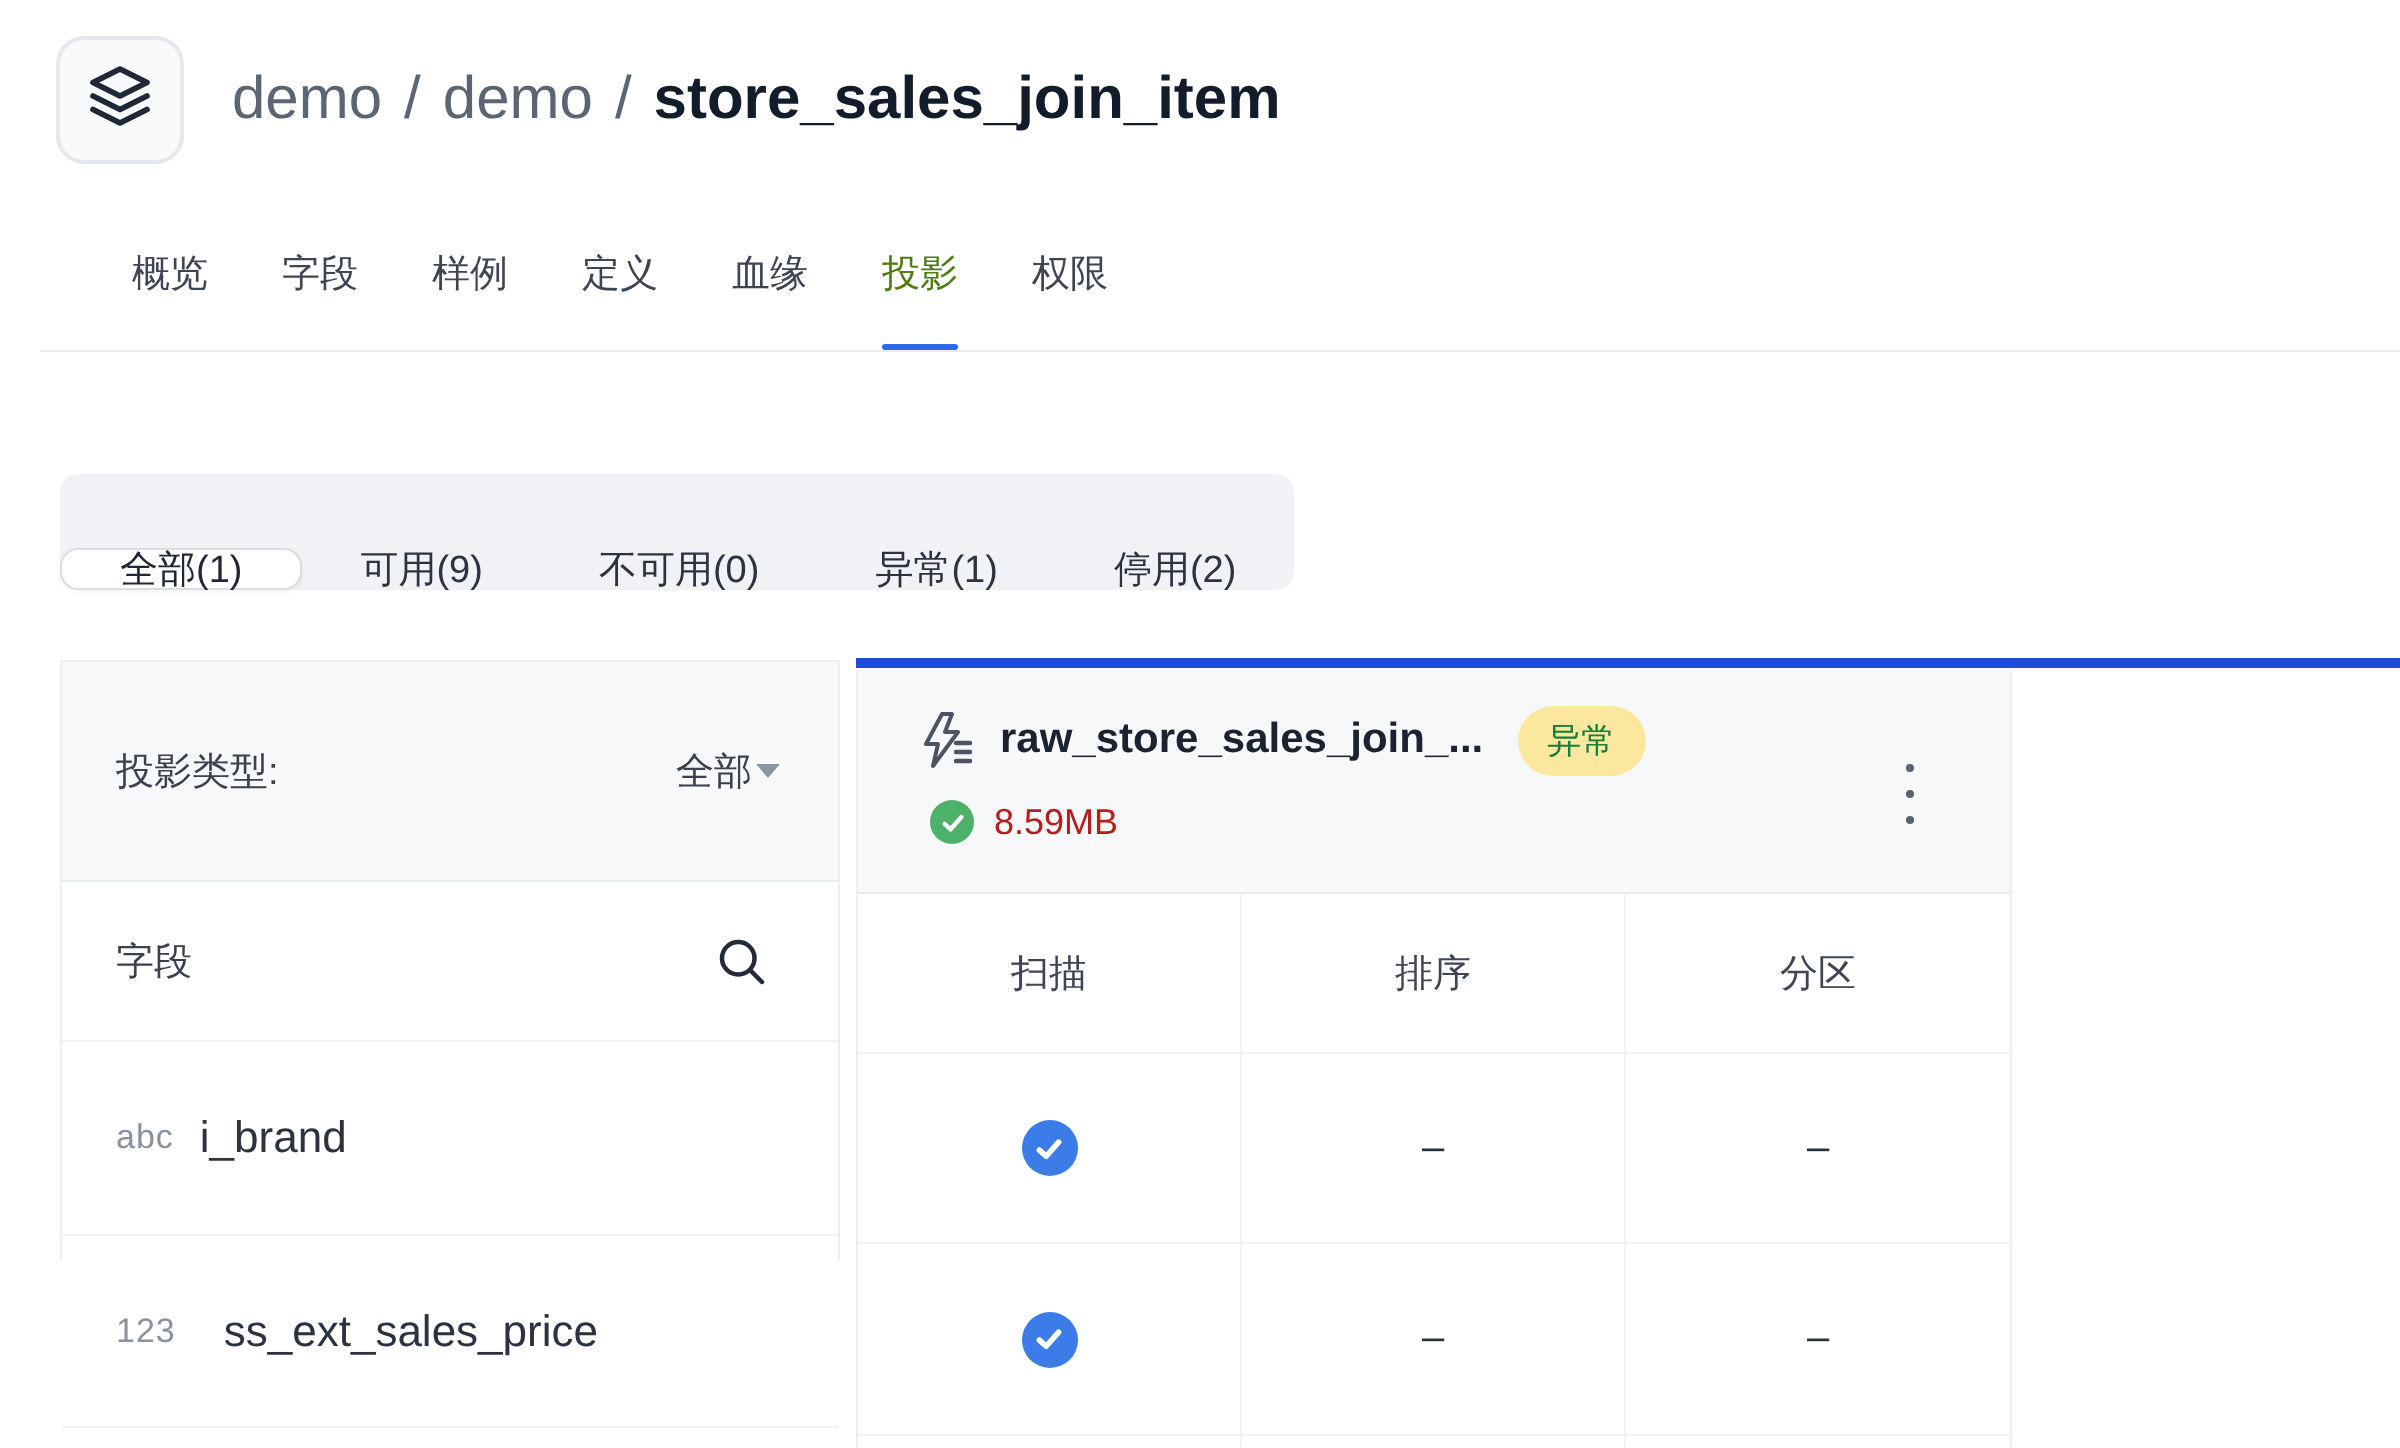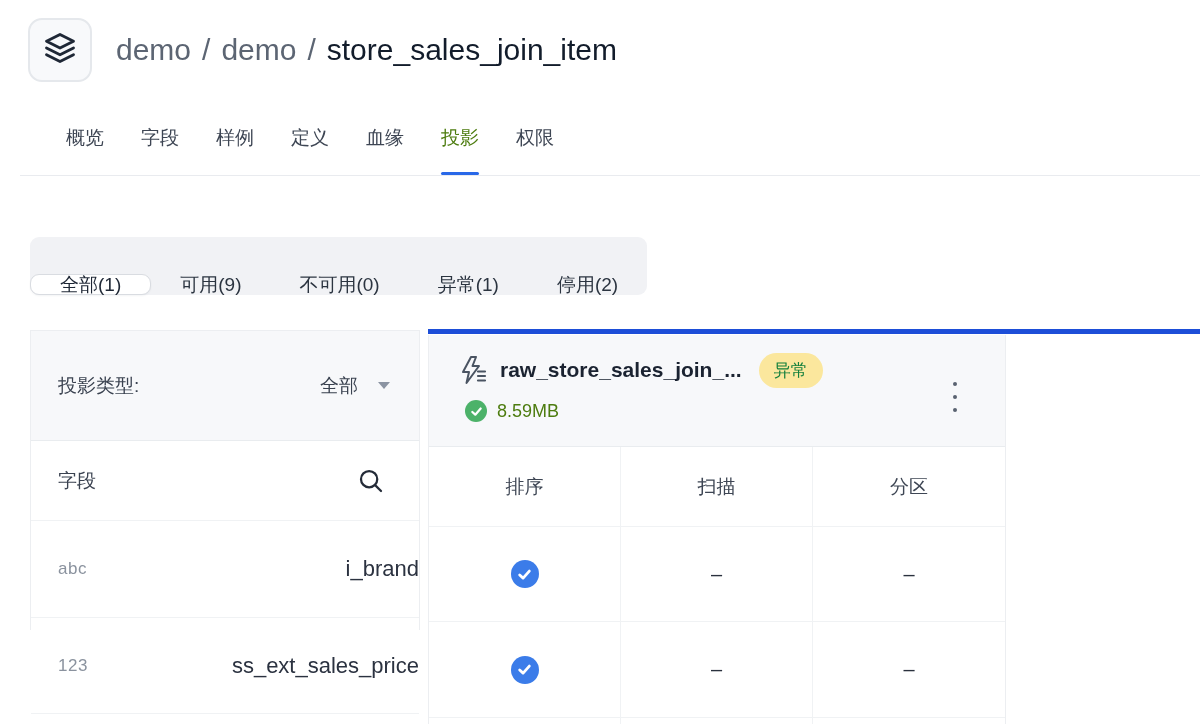--- a/index.html
+++ b/index.html
@@ -19,21 +19,21 @@
     border:2px solid #e5e8ec; border-radius:14px;
     background:#f8f9fb;
     display:flex; align-items:center; justify-content:center;
   }
   .breadcrumb {
     position:absolute; left:116px; top:33px;
     font-size:30px; line-height:34px; color:#5c6573;
     white-space:nowrap;
   }
   .breadcrumb .sep { margin:0 11px; color:#5c6573; }
-  .breadcrumb .current { color:#121c2b; font-weight:400; }
+  .breadcrumb .current { color:#121c2b; font-weight:700; }
 
   
   .tabs { position:absolute; left:30px; top:110px; height:65px; display:flex; gap:37px;margin-left:36px; }
   .tab { font-size:19px; color:#3e4654; height:65px; line-height:56px; position:relative; cursor:pointer; }
   .tab.active { color:#4d7c0f; }
   .tab.active::after {
     content:""; position:absolute; left:0; right:0; bottom:0;
     height:3px; background:#2968e8; border-radius:2px;
   }
   .tabs-border { position:absolute; left:20px; right:0; top:175px; height:1px; background:#e9ebef; }
@@ -59,36 +59,36 @@
   .left-panel {
     position:absolute; left:30px; top:330px; width:390px; height:300px;
     border:1px solid #eceef1; border-bottom:none; background:#22c55e;
   }
   .lp-filter {
     height:110px; background:#f7f8fa; border-bottom:1px solid #e9ecef;
     display:flex; align-items:center; justify-content:space-between;
     padding:0 29px 0 27px;
   }
   .lp-label { font-size:19px; color:#3a4250; }
-  .lp-type-value { display:flex; align-items:center; gap:20px; font-size:19px; color:#3a4250; cursor:pointer; }
+  .lp-type-value { display:flex; align-items:center; gap:2px; font-size:19px; color:#3a4250; cursor:pointer; }
   .caret-down {
     width:0; height:0;
     border-left:6px solid transparent; border-right:6px solid transparent;
     border-top:7px solid #8b94a2;
   }
   .lp-fieldhdr {
     height:80px; border-bottom:1px solid #f0f2f4;
     display:flex; align-items:center; justify-content:space-between;
     padding:0 33px 0 27px; background:#fff;
   }
   .lp-row {
     height:97px; border-bottom:1px solid #f0f2f4;
-    display:flex; align-items:center; padding-left:27px; background:#fff;justify-content:space-between;
-  }
-  .lp-row.r2 { height:96px; }
+    display:flex; align-items:center; padding-left:27px; background:#fff;
+  }
+  .lp-row.r2 { height:96px;gap:11px; }
   .f-prefix { font-size:17px; color:#8a929e; margin-right:13px; letter-spacing:.5px; }
   .f-name { font-size:22px; color:#2b3240; }
   .lp-partial { height:10px; background:#fff; }
 
   
   .right-area { position:absolute; left:428px; top:329px; right:0; height:474px; border-top:5px solid #1d4ed8; }
   .card {
     position:absolute; left:0; top:1px; width:578px; height:394px;
     border-left:1px solid #eceef1; border-right:1px solid #eceef1; background:#fff;
   }
@@ -107,21 +107,21 @@
     position:absolute; left:516px; top:45px; width:20px; height:34px;
     display:flex; flex-direction:column; align-items:center; justify-content:space-between;
     cursor:pointer; padding:2px 0;
   }
   .kebab i { width:4px; height:4px; border-radius:50%; background:#596270; }
   .ch-line2 { display:flex; align-items:center; gap:10px; margin-top:8px; margin-left:9px; }
   .ok-circle {
     width:22px; height:22px; border-radius:50%; background:#4cb269;
     display:flex; align-items:center; justify-content:center;
   }
-  .size-text { font-size:18px; color:#4d7c0f; }
+  .size-text { font-size:18px; color:#b91c1c; }
 
   .col-hdr { display:flex; height:80px; border-bottom:1px solid #f0f2f4; }
   .col-hdr .col {
     width:192px; display:flex; align-items:center; justify-content:center;
     font-size:19px; color:#3e4654; border-right:1px solid #f0f2f4;
   }
   .col-hdr .col:last-child { border-right:none; }
 
   .prow { display:flex; height:95px; border-bottom:1px solid #f0f2f4; }
   .prow.r2 { height:96px; }
@@ -223,22 +223,22 @@
         <span class="ok-circle">
           <svg width="13" height="13" viewBox="0 0 14 14" fill="none" stroke="#ffffff" stroke-width="2.4" stroke-linecap="round" stroke-linejoin="round">
             <path d="M2.5 7.5 L5.7 10.4 L11.5 3.8"></path>
           </svg>
         </span>
         <span class="size-text">8.59MB</span>
       </div>
     </div>
 
     <div class="col-hdr">
+      <div class="col">扫描</div>
       <div class="col">排序</div>
-      <div class="col">扫描</div>
       <div class="col">分区</div>
     </div>
 
     <div class="prow">
       <div class="cell">
         <span class="check-circle">
           <svg width="15" height="15" viewBox="0 0 14 14" fill="none" stroke="#ffffff" stroke-width="2.6" stroke-linecap="round" stroke-linejoin="round">
             <path d="M2.5 7.5 L5.7 10.4 L11.5 3.8"></path>
           </svg>
         </span>

